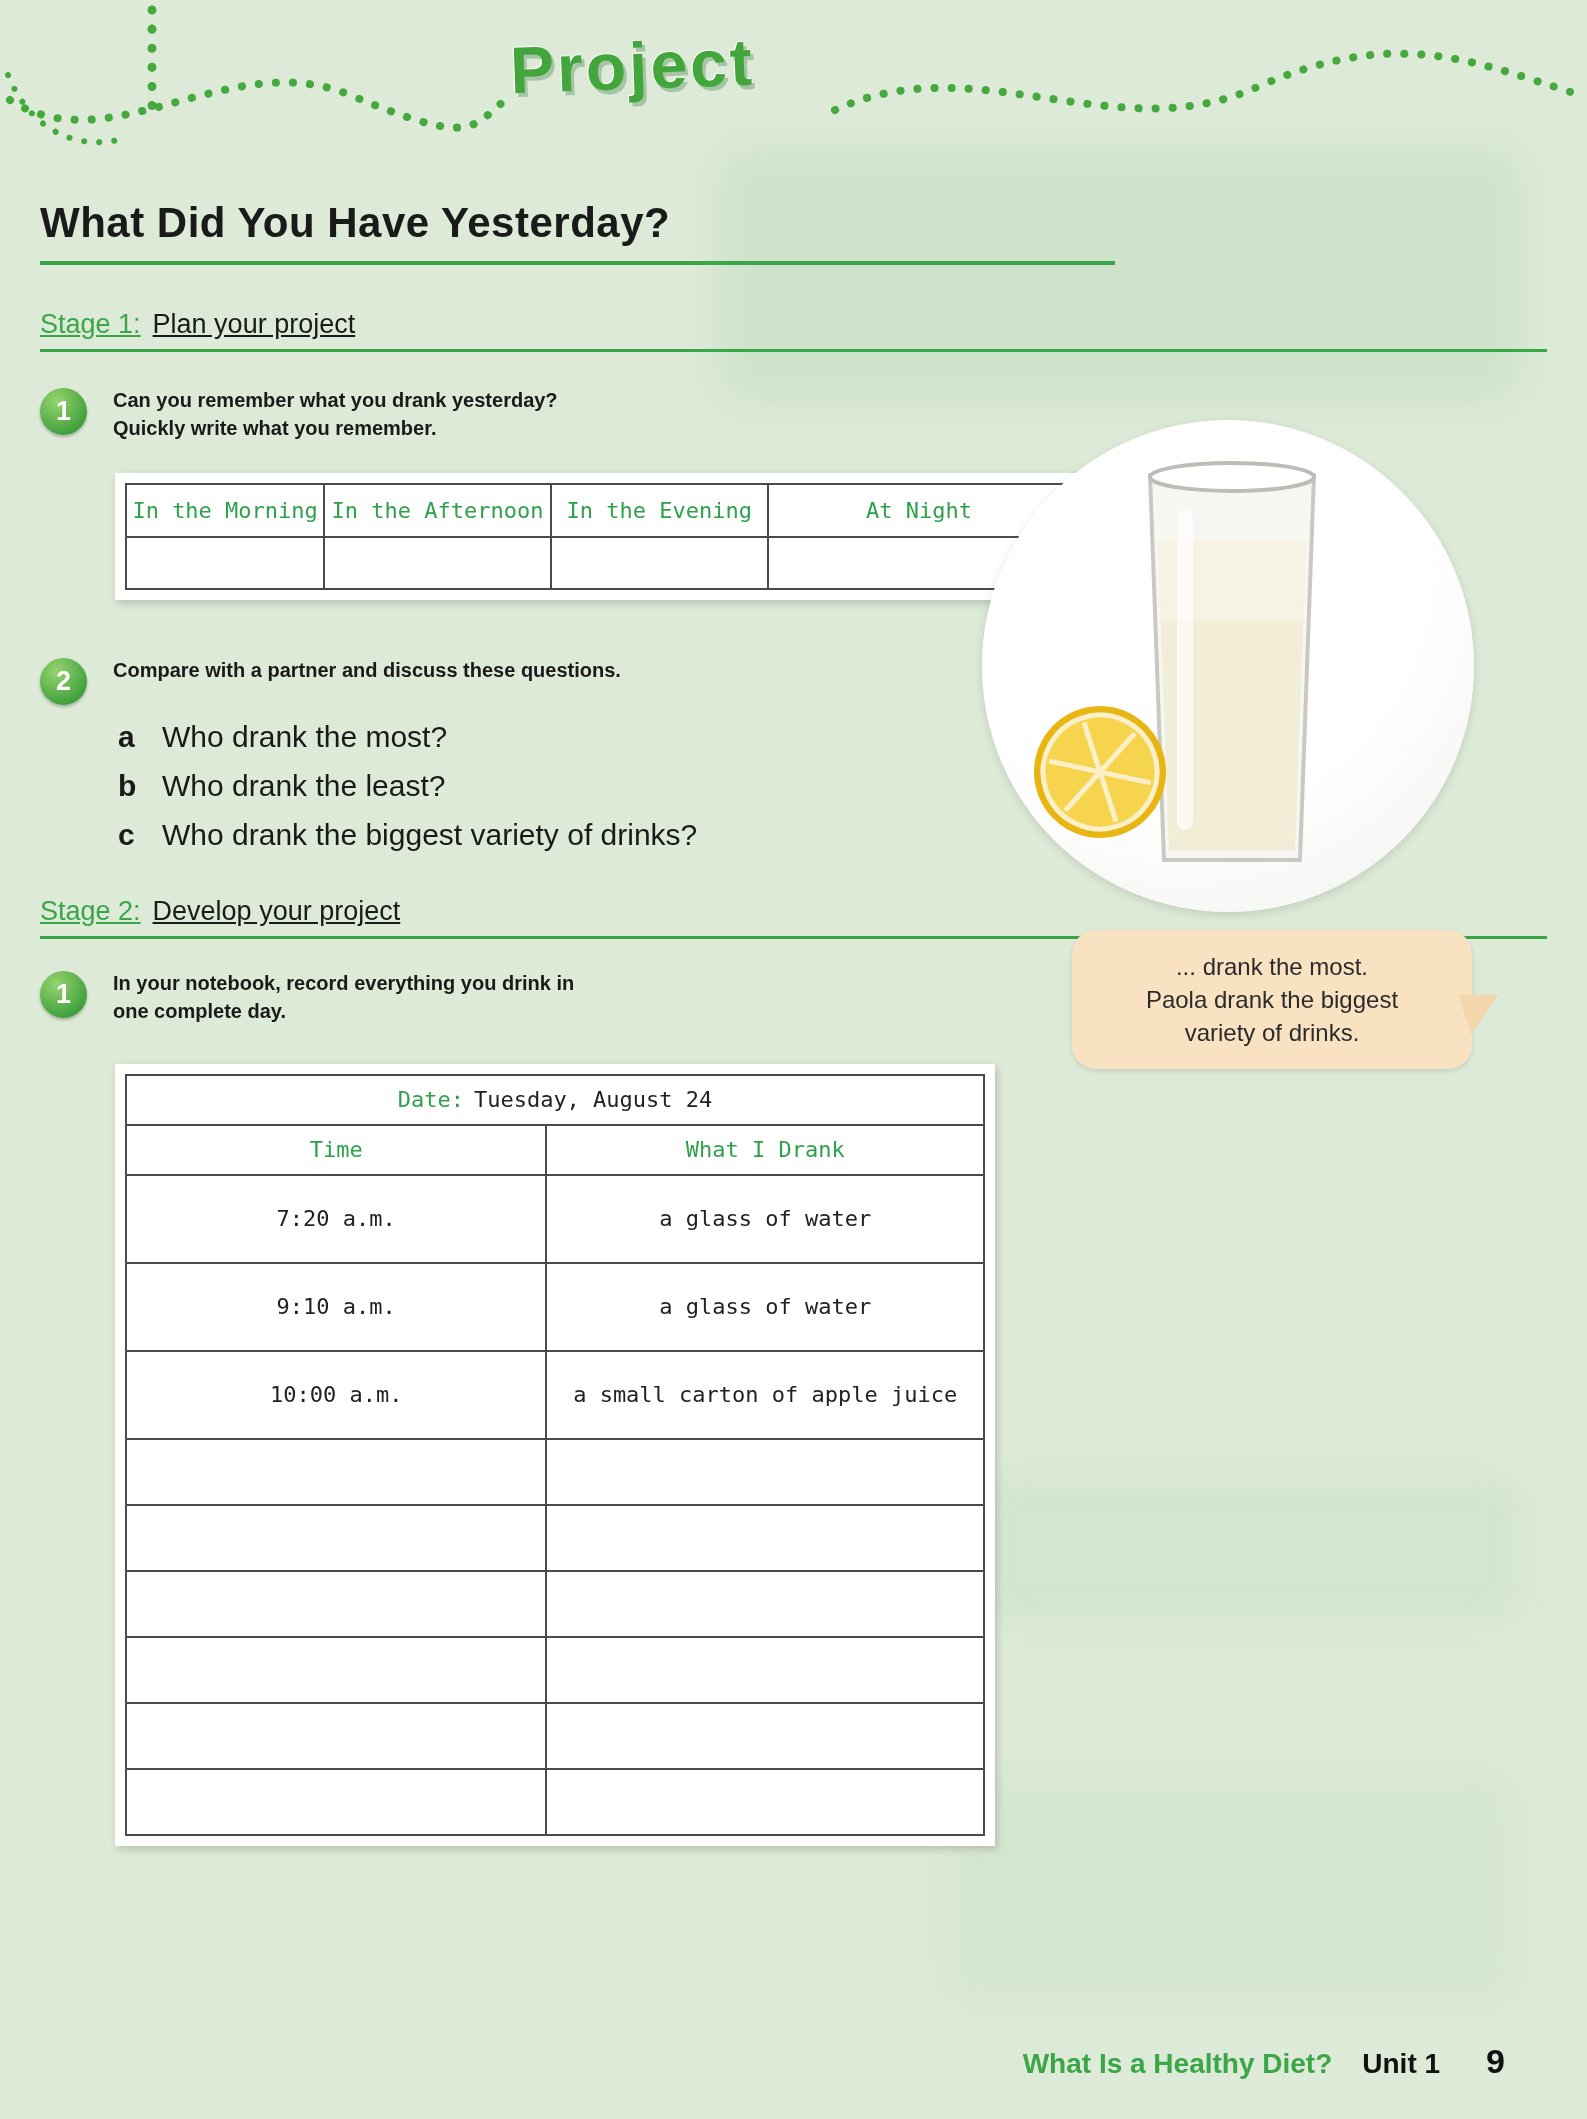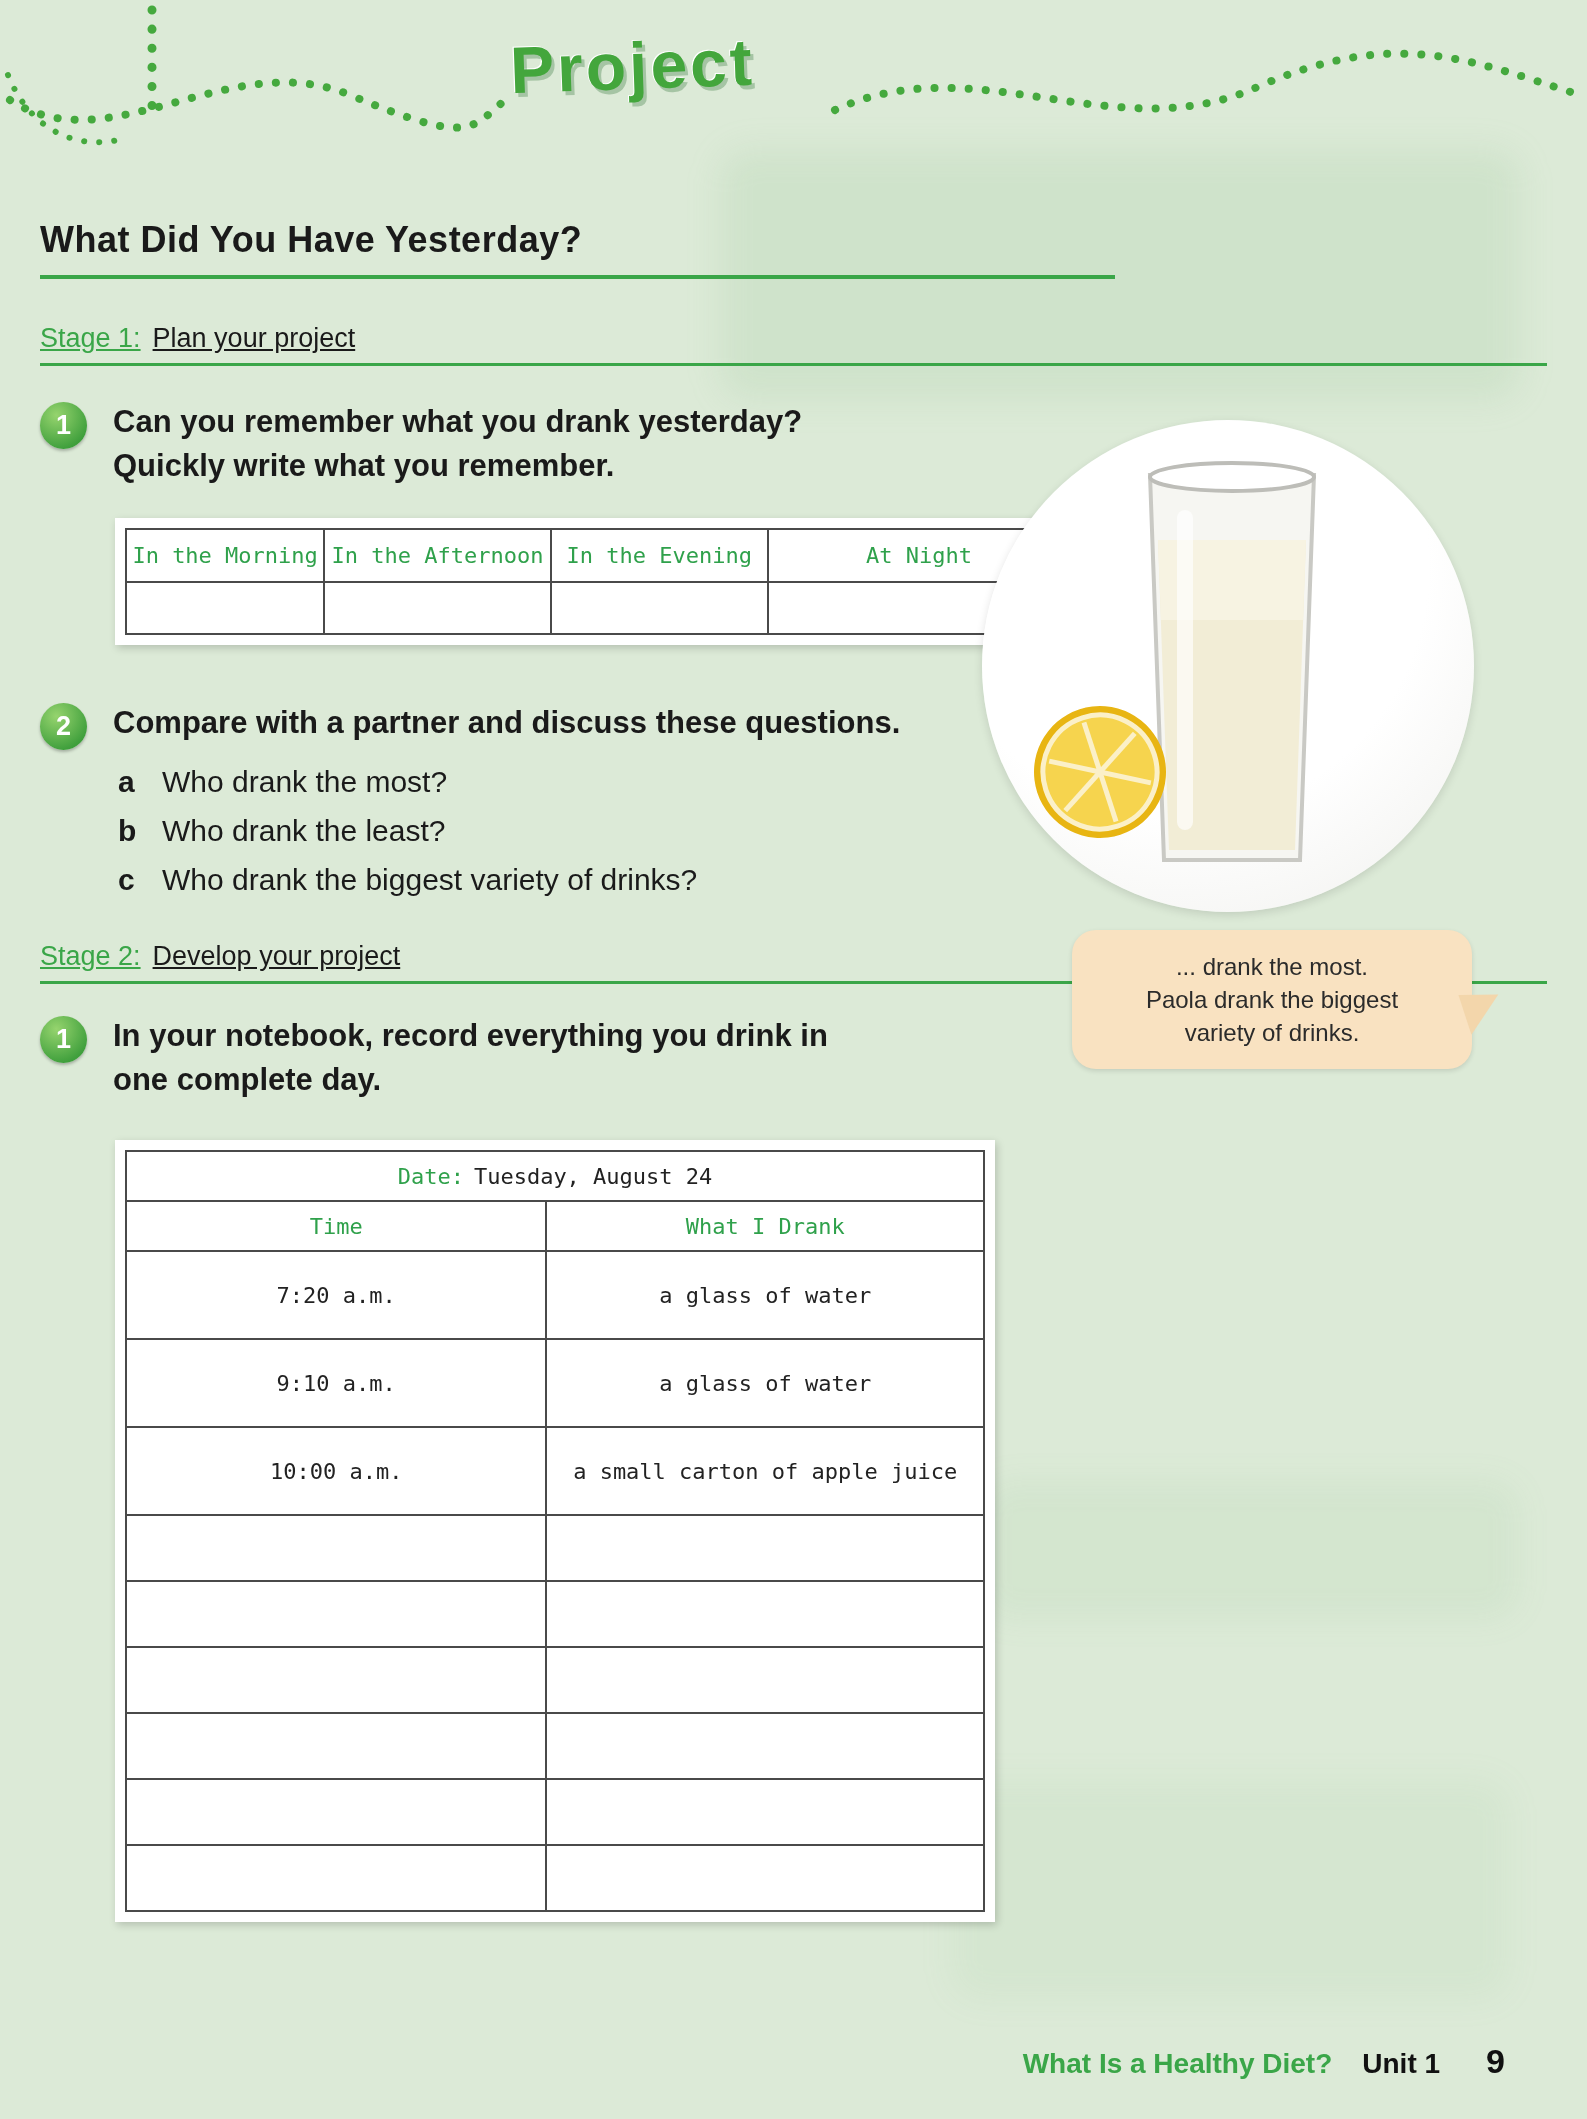--- a/index.html
+++ b/index.html
@@ -34,22 +34,22 @@
     margin-left:510px;margin-top:28px;
     font-size:66px;font-weight:bold;letter-spacing:3px;
     color:#43a63c;
     text-shadow:3px 4px 0 rgba(41,110,45,0.30), -1px -1px 0 #ffffff;
     transform:rotate(-2deg);
   }
 
   .content{position:relative;padding:0 40px;}
 
   h1.page-title{
-    margin-top:44px;
-    font-size:36px;font-weight:800;color:var(--ink);
+    margin-top:24px;
+    font-size:42px;font-weight:800;color:var(--ink);
     letter-spacing:0.5px;
     width:1075px;
     border-bottom:4px solid var(--accent);
     padding-bottom:14px;
   }
   .intro{
     margin-top:22px;
     font-size:30px;line-height:1.46;color:var(--ink);
     font-weight:500;
   }
@@ -68,21 +68,21 @@
   .step.narrow{max-width:920px;}
   .step-num{
     flex:0 0 auto;
     width:47px;height:47px;border-radius:50%;
     background:radial-gradient(circle at 35% 28%, #96d46e, #3f9f3c 75%);
     color:#fff;font-weight:bold;font-size:27px;
     display:flex;align-items:center;justify-content:center;
     box-shadow:0 2px 3px rgba(0,0,0,0.25);
     margin-top:2px;
   }
-  .step-text{font-size:31px;font-weight:700;color:var(--ink);line-height:1.42;}
+  .step-text{font-size:20px;font-weight:700;color:var(--ink);line-height:1.42;}
 
   .table-card{
     background:#fff;
     box-shadow:2px 3px 8px rgba(0,0,0,0.18);
     padding:10px;
   }
   .table-card table{border-collapse:collapse;width:100%;}
   .table-card td,.table-card th{border:2px solid #4a4a4a;}
   .recall-card{margin:30px 0 0 75px;width:966px;}
   .recall-card th{

